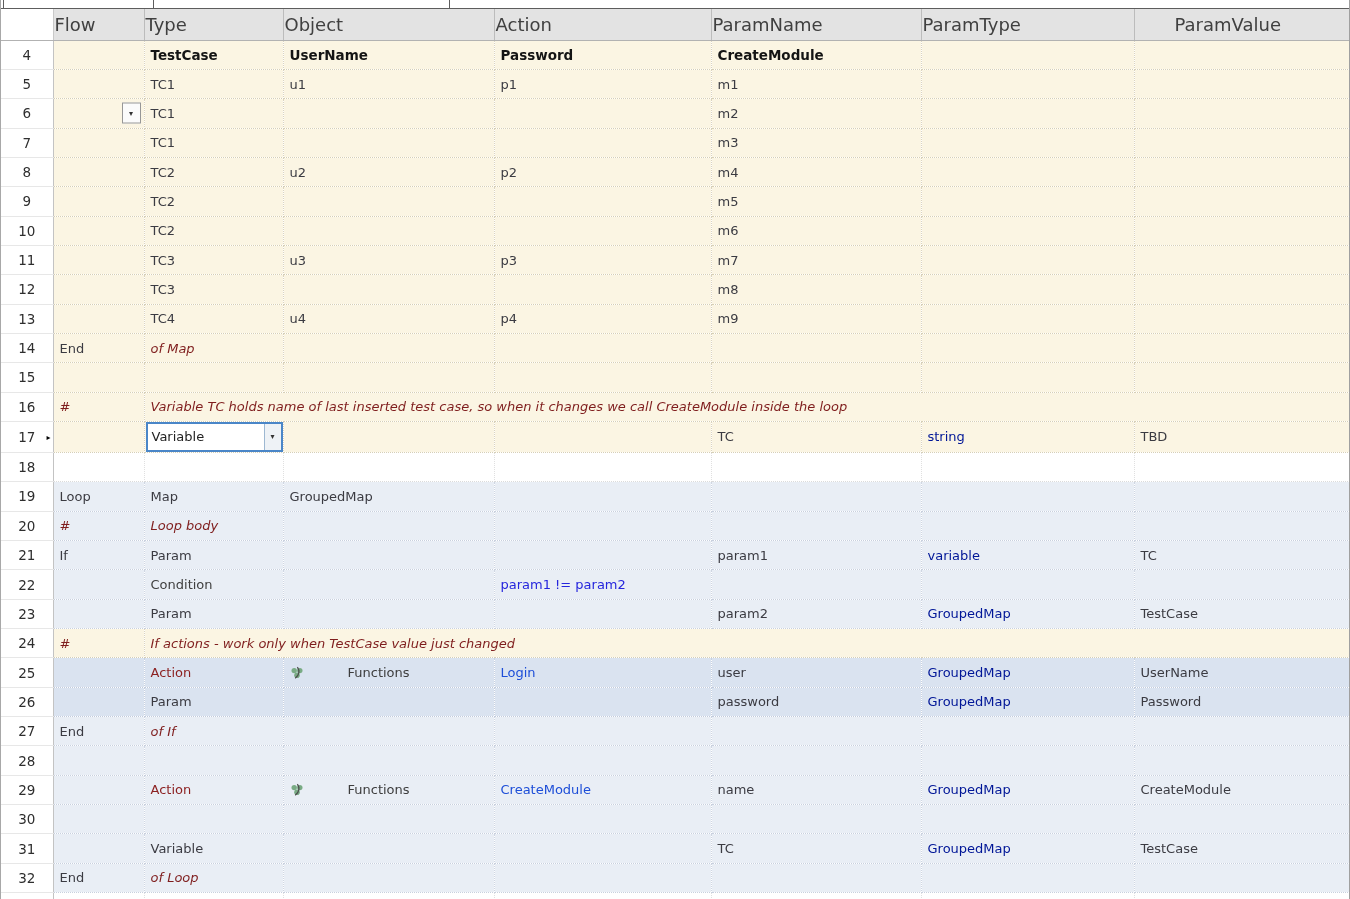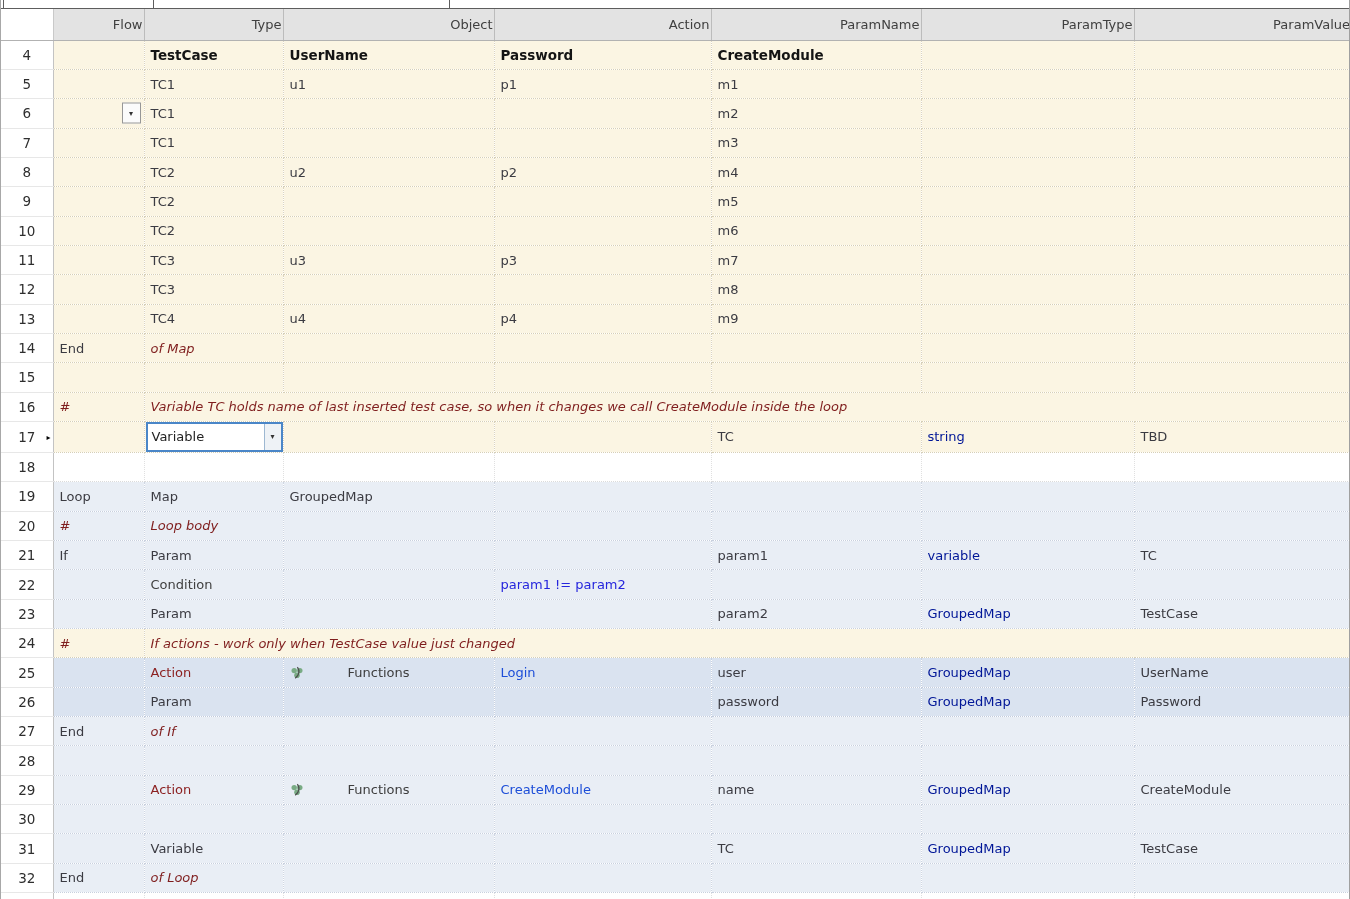--- a/index.html
+++ b/index.html
@@ -10,21 +10,21 @@
     border-left:1px solid #a8a8a8;border-right:1px solid #a0a0a0;
   }
   .topstrip{height:8px;background:#fff;border-bottom:1px solid #5d5d5d;position:relative;}
   .tick{position:absolute;top:0;width:1px;height:8px;background:#5d5d5d;}
 
   table.grid{border-collapse:collapse;table-layout:fixed;width:1348px;}
   table.grid td{box-sizing:border-box;}
 
   thead td.hcell{
     background:#e3e3e3;border-right:1px solid #bcbcbc;border-bottom:1px solid #b2b2b2;
-    text-align:right;color:#404040;font-size:13px;height:31px;font-weight:normal;
+    text-align:left;color:#404040;font-size:18px;height:31px;font-weight:normal;
   }
   thead td.hcell:last-child{border-right:none;padding-left:40px;}
   thead td.corner{background:#ffffff;border-right:1px solid #c9c9c9;border-bottom:1px solid #b2b2b2;}
 
   tbody td{
     height:29.35px;font-size:13px;color:#3b3b42;
     padding:0 2px 0 6px;vertical-align:middle;white-space:nowrap;overflow:hidden;
     border-right:1px dotted #cccccc;border-bottom:1px dotted #cccccc;
   }
   tr.cream>td{background:#fbf5e3;border-bottom-color:#d6cfb6;border-right-color:#dad3c0;}

